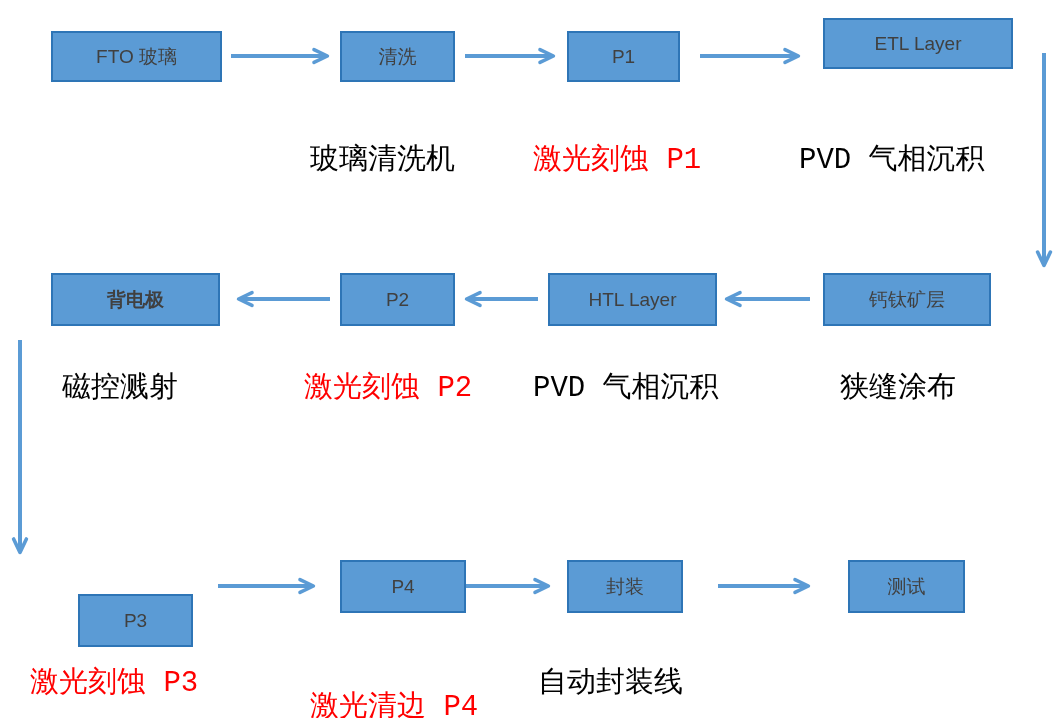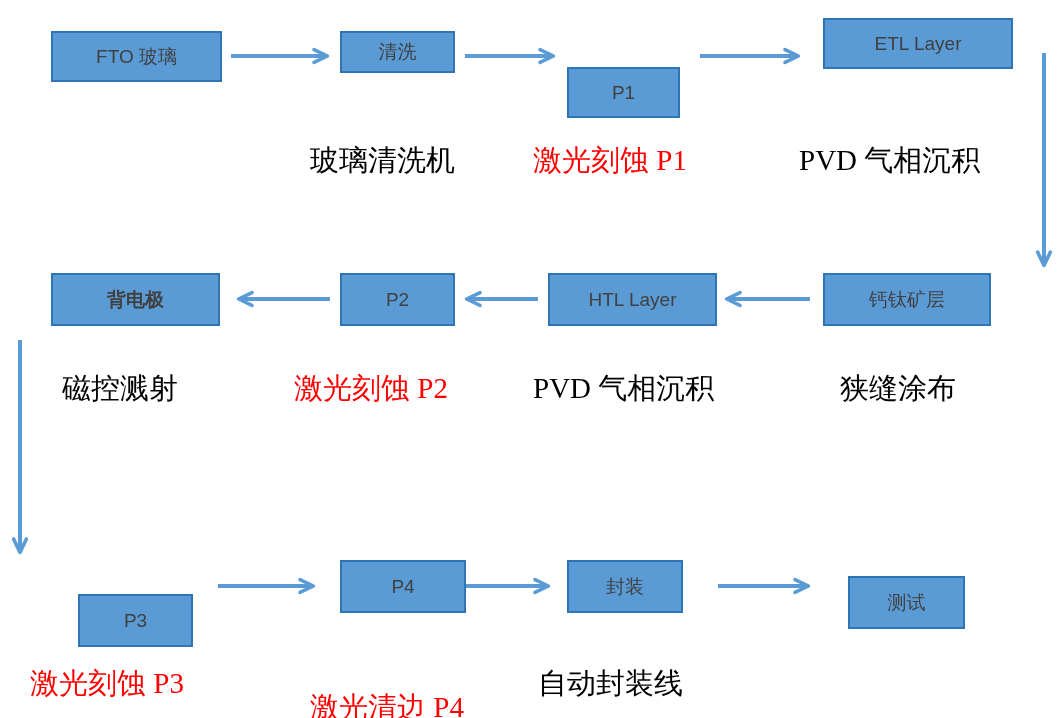--- a/index.html
+++ b/index.html
@@ -18,49 +18,49 @@
     background:var(--box-fill,#5b9bd5);
     border:2px solid var(--box-border,#2e75b6);
     box-sizing:border-box;
     color:#404040;
     display:flex;align-items:center;justify-content:center;
     font-size:19px;
     white-space:nowrap;
   }
   .caption{
     position:absolute;
-    font-family:Liberation Serif, serif;
+    font-family:Liberation Mono, monospace;
     font-size:29px;
     line-height:1.15;
     color:var(--caption-black,#000000);
     white-space:nowrap;
   }
   .caption[data-color="red"]{color:var(--caption-red,#ff0000);}
   
   #n-fto   {left:51px; top:31px; width:171px;height:51px;}
-  #n-clean {left:340px;top:31px; width:115px;height:42px;}
-  #n-p1    {left:567px;top:31px; width:113px;height:51px;margin-top:36px;}
+  #n-clean {left:340px;top:31px; width:115px;height:51px;}
+  #n-p1    {left:567px;top:31px; width:113px;height:51px;}
   #n-etl   {left:823px;top:18px; width:190px;height:51px;}
   
   #n-back  {left:51px; top:273px;width:169px;height:53px;font-weight:bold;}
   #n-p2    {left:340px;top:273px;width:115px;height:53px;}
   #n-htl   {left:548px;top:273px;width:169px;height:53px;}
   #n-pvk   {left:823px;top:273px;width:168px;height:53px;}
   
   #n-p3    {left:78px; top:560px;width:115px;height:53px;margin-top:34px;}
   #n-p4    {left:340px;top:560px;width:126px;height:53px;}
   #n-encap {left:567px;top:560px;width:116px;height:53px;}
-  #n-test  {left:848px;top:560px;width:117px;height:53px;margin-top:16px;}
+  #n-test  {left:848px;top:560px;width:117px;height:53px;}
   
   #c-wash {left:310px;top:144px;}
   #c-lp1  {left:533px;top:144px;}
   #c-pvd1 {left:799px;top:144px;}
   
   #c-mag  {left:62px; top:372px;}
-  #c-lp2  {left:294px;top:372px;}
+  #c-lp2  {left:304px;top:372px;}
   #c-pvd2 {left:533px;top:372px;}
   #c-slot {left:840px;top:372px;}
   
   #c-lp3  {left:30px; top:667px;}
   #c-lp4  {left:310px;top:667px;margin-top:24px;}
   #c-auto {left:538px;top:667px;}
 </style>
 </head>
 <body>
 

